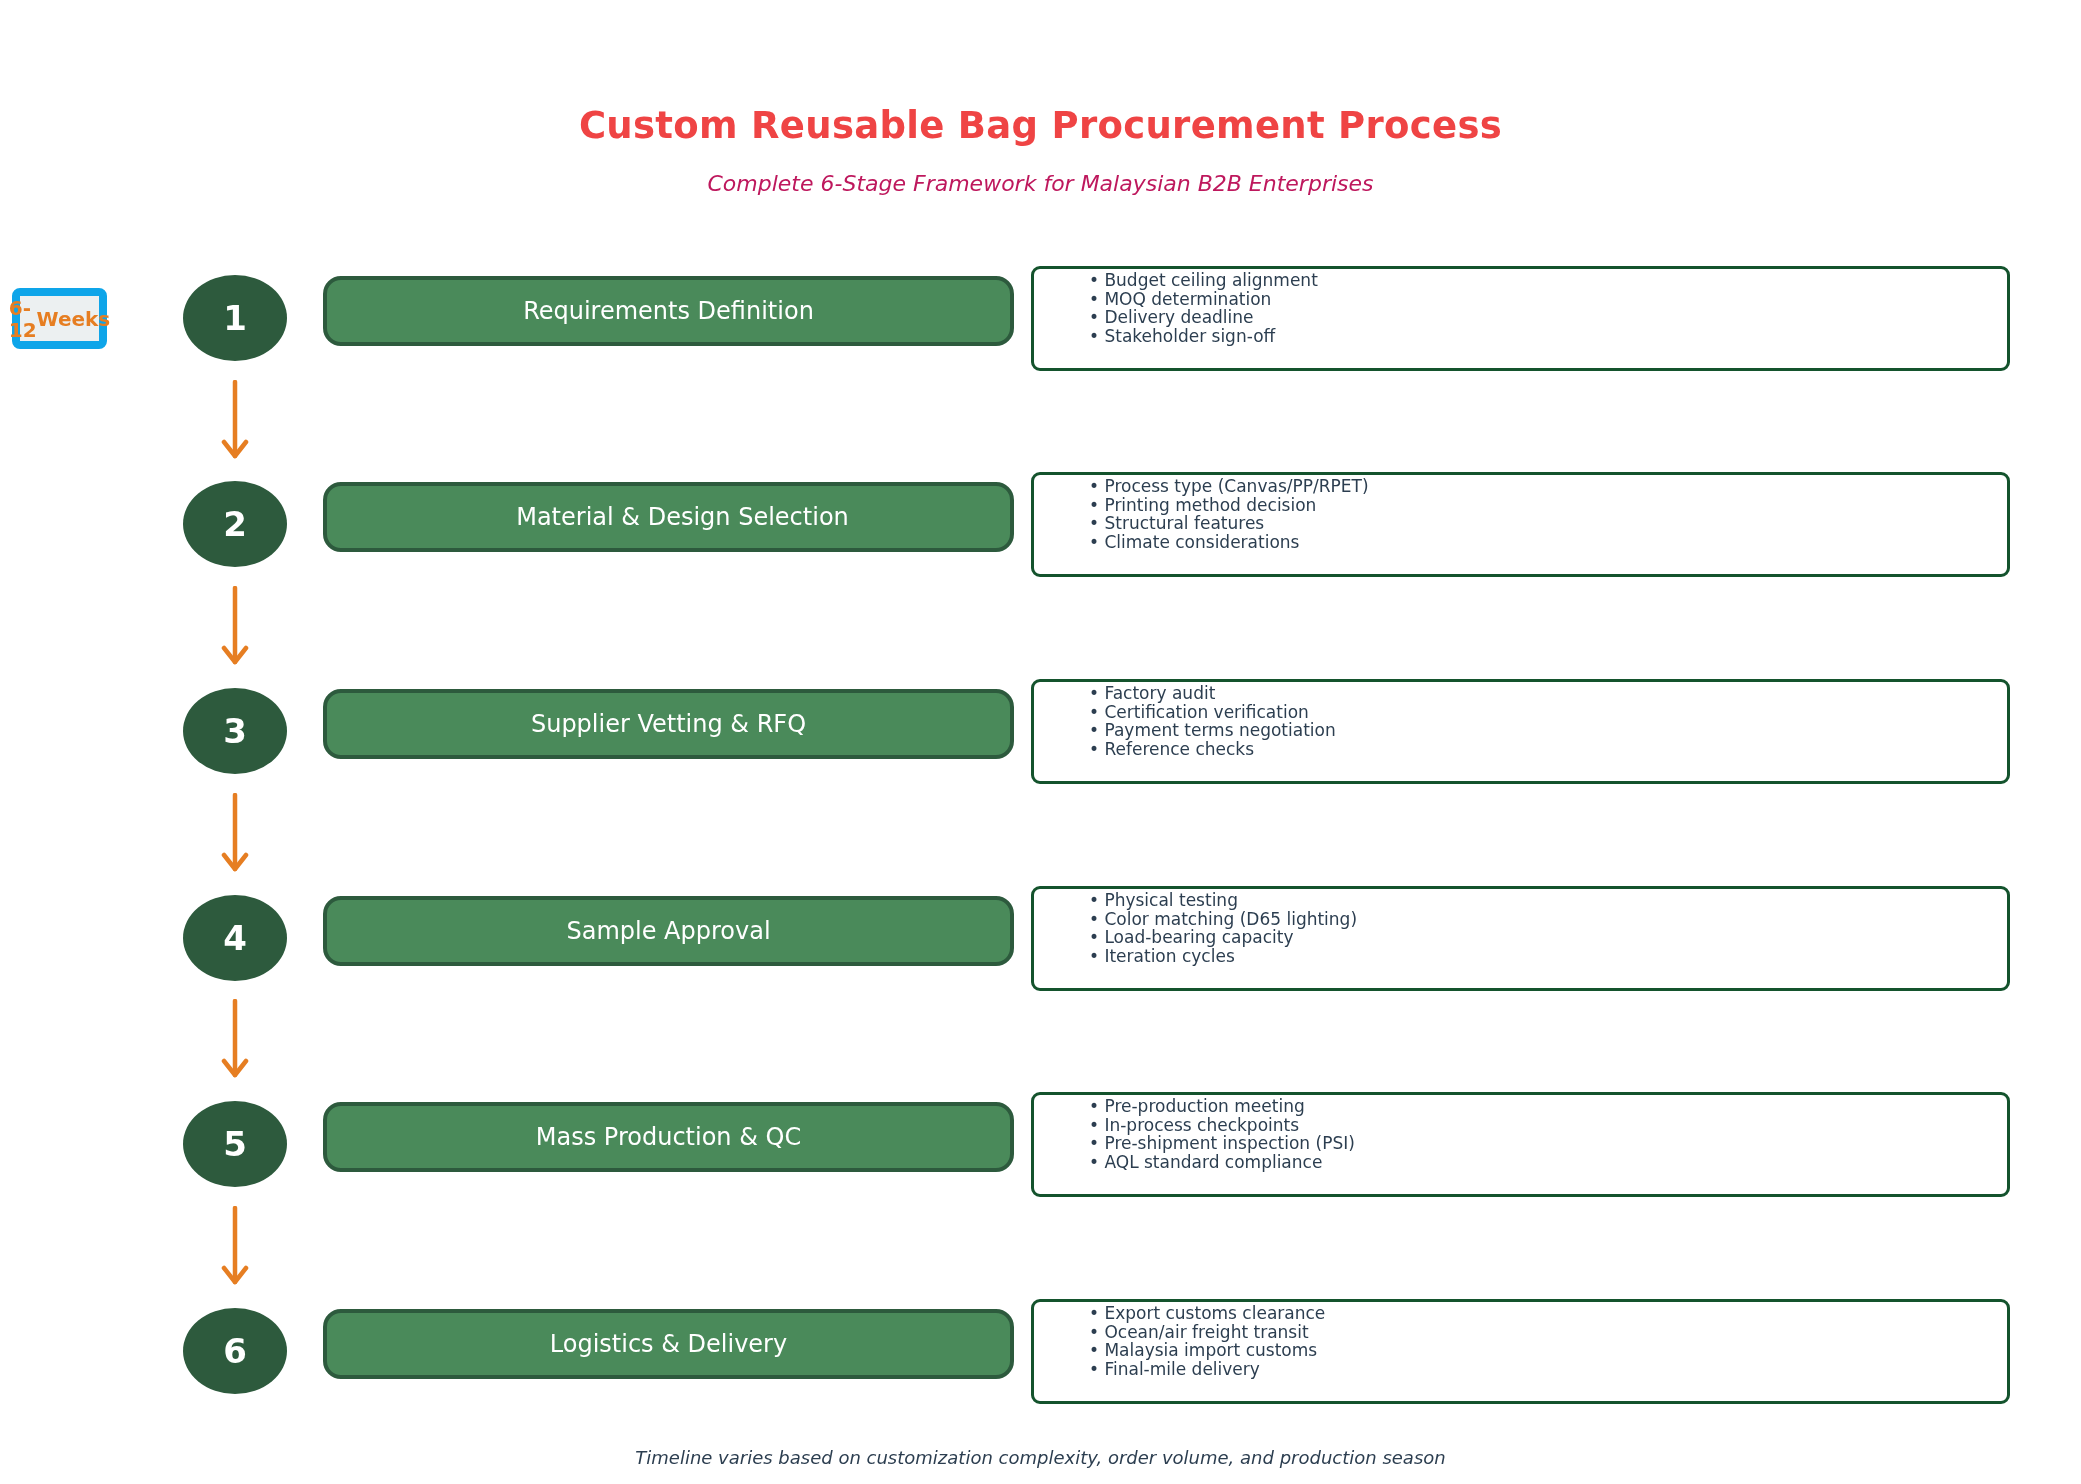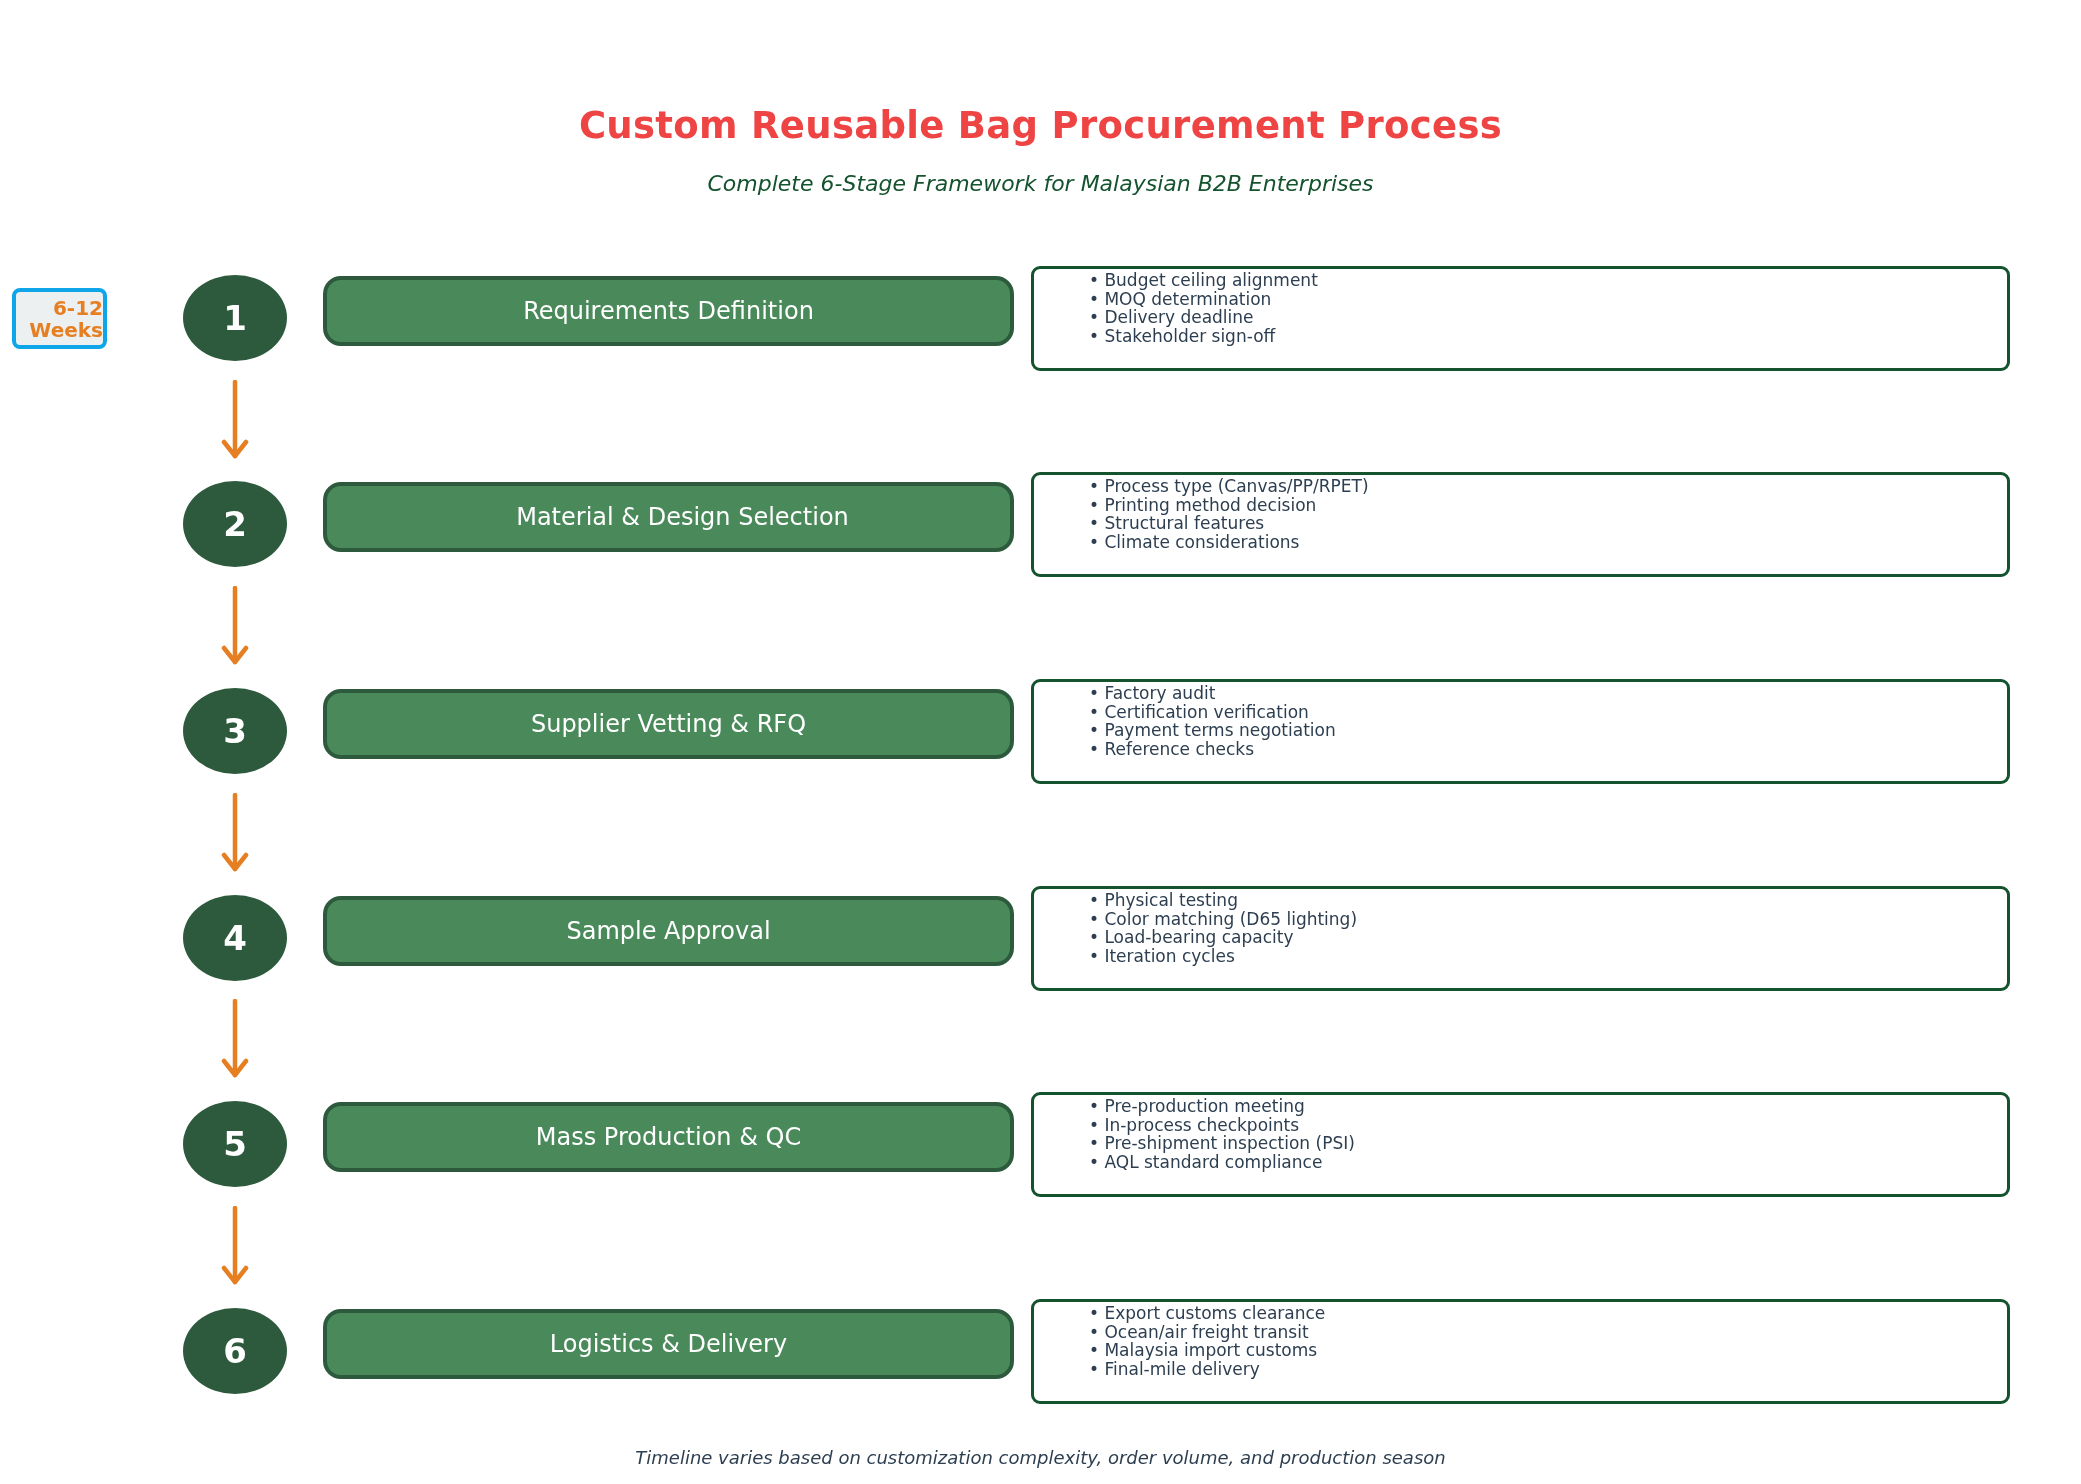--- a/index.html
+++ b/index.html
@@ -1,25 +1,25 @@
 <!DOCTYPE html>
 <html><head>
 <meta charset="utf-8">
 <style>
   html, body { margin: 0; padding: 0; background: #ffffff; }
   body { width: 2081px; height: 1484px; position: relative; overflow: hidden;
          font-family: "DejaVu Sans", sans-serif; }
   .title { position: absolute; left: 0; width: 2081px; top: 104px; text-align: center;
            font-size: 37px; font-weight: bold; color: #ef4444; letter-spacing: 0.3px; }
   .subtitle { position: absolute; left: 0; width: 2081px; top: 171px; text-align: center;
-              font-size: 22px; font-style: italic; color: #14532d; }
+              font-size: 22px; font-style: italic; color: #be185d; }
   .badge { position: absolute; left: 12px; top: 288px; width: 89px; height: 56px;
-           border: 4px solid #0ea5e9; border-radius: 8px; background: #ecf0f1;
+           border: 8px solid #0ea5e9; border-radius: 8px; background: #ecf0f1;
            box-sizing: border-box; width: 95px; height: 61px;
-           display: flex; flex-direction: column; align-items: flex-end; justify-content: center;
+           display: flex; flex-direction: row; align-items: center; justify-content: center;
            color: #e67e22; font-weight: bold; font-size: 20px; line-height: 22px; }
   .row { position: absolute; left: 0; width: 2081px; height: 110px; }
   .circle { position: absolute; left: 183px; width: 104px; height: 86px; border-radius: 50%;
             background: #2d5a3d; color: #ffffff; font-weight: bold; font-size: 34px;
             display: flex; align-items: center; justify-content: center; }
   .stage-box { position: absolute; left: 323px; width: 691px; height: 70px; box-sizing: border-box;
                border: 4px solid #2d5a3d; border-radius: 18px; background: #4a8a5a;
                color: #ffffff; font-weight: normal; font-size: 24px;
                display: flex; align-items: center; justify-content: center; }
   .detail-box { position: absolute; left: 1031px; width: 979px; height: 105px; box-sizing: border-box;

